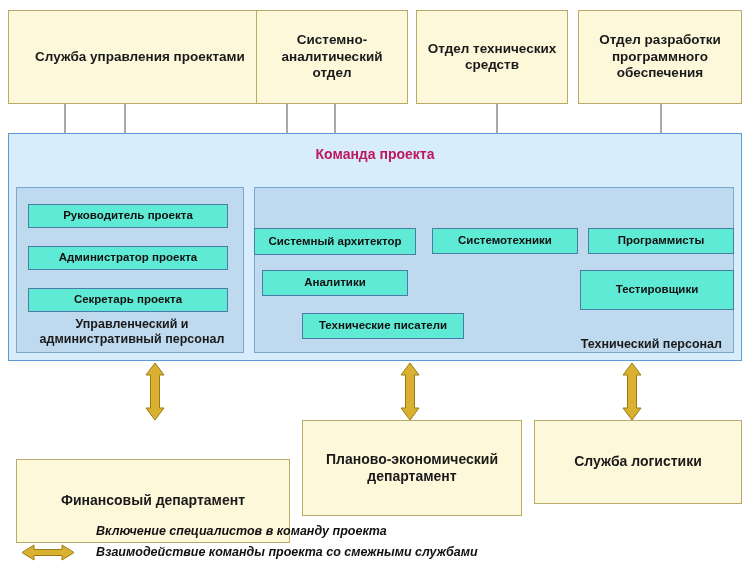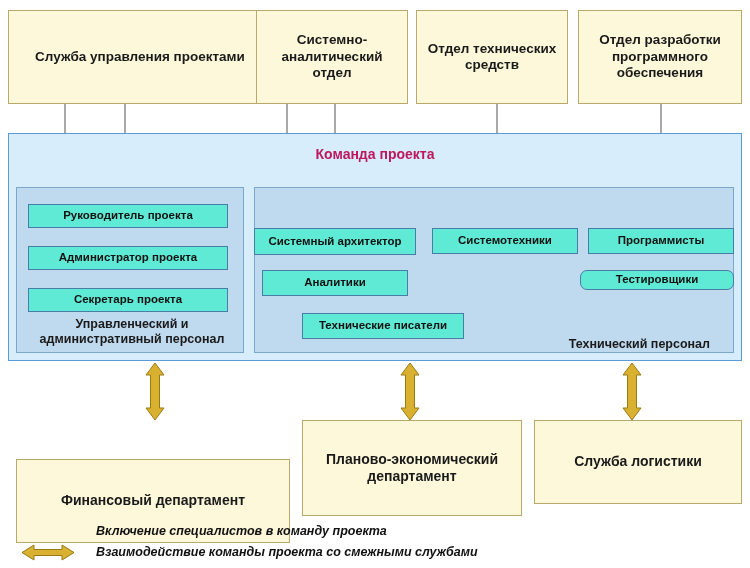--- a/index.html
+++ b/index.html
@@ -180,40 +180,40 @@
   </div>
   <div class="role" style="left:28px; top:246px; width:200px; height:24px;">
     <span>Администратор  проекта</span>
   </div>
   <div class="role" style="left:28px; top:288px; width:200px; height:24px;">
     <span>Секретарь проекта</span>
   </div>
 
   <div class="sub-panel" style="left:254px; top:187px; width:480px; height:166px;">
   </div>
-  <div class="sub-label" style="left:238px; top:337px; width:472px; text-align:right;">
+  <div class="sub-label" style="left:250px; top:337px; width:472px; text-align:right;">
     <span>Технический персонал</span>
   </div>
 
   <div class="role" style="left:254px; top:228px; width:162px; height:27px;">
     <span>Системный архитектор</span>
   </div>
   <div class="role" style="left:262px; top:270px; width:146px; height:26px;">
     <span>Аналитики</span>
   </div>
   <div class="role" style="left:254px; top:313px; width:162px; height:26px;margin-left:48px;">
     <span>Технические писатели</span>
   </div>
   <div class="role" style="left:424px; top:228px; width:146px; height:26px;margin-left:8px;">
     <span>Системотехники</span>
   </div>
   <div class="role" style="left:588px; top:228px; width:146px; height:26px;">
     <span>Программисты</span>
   </div>
-  <div class="role" style="left:580px; top:270px; width:154px; height:20px;border-radius:7px;">
+  <div class="role" style="left:580px; top:270px; width:154px; height:40px;">
     <span>Тестировщики</span>
   </div>
 
   <div class="box dept-bottom" style="left:16px; top:420px; width:274px; height:84px;margin-top:39px;">
     <span>Финансовый департамент</span>
   </div>
   <div class="box dept-bottom" style="left:302px; top:420px; width:220px; height:96px;">
     <span>Планово-экономический департамент</span>
   </div>
   <div class="box dept-bottom" style="left:534px; top:420px; width:208px; height:84px;">

